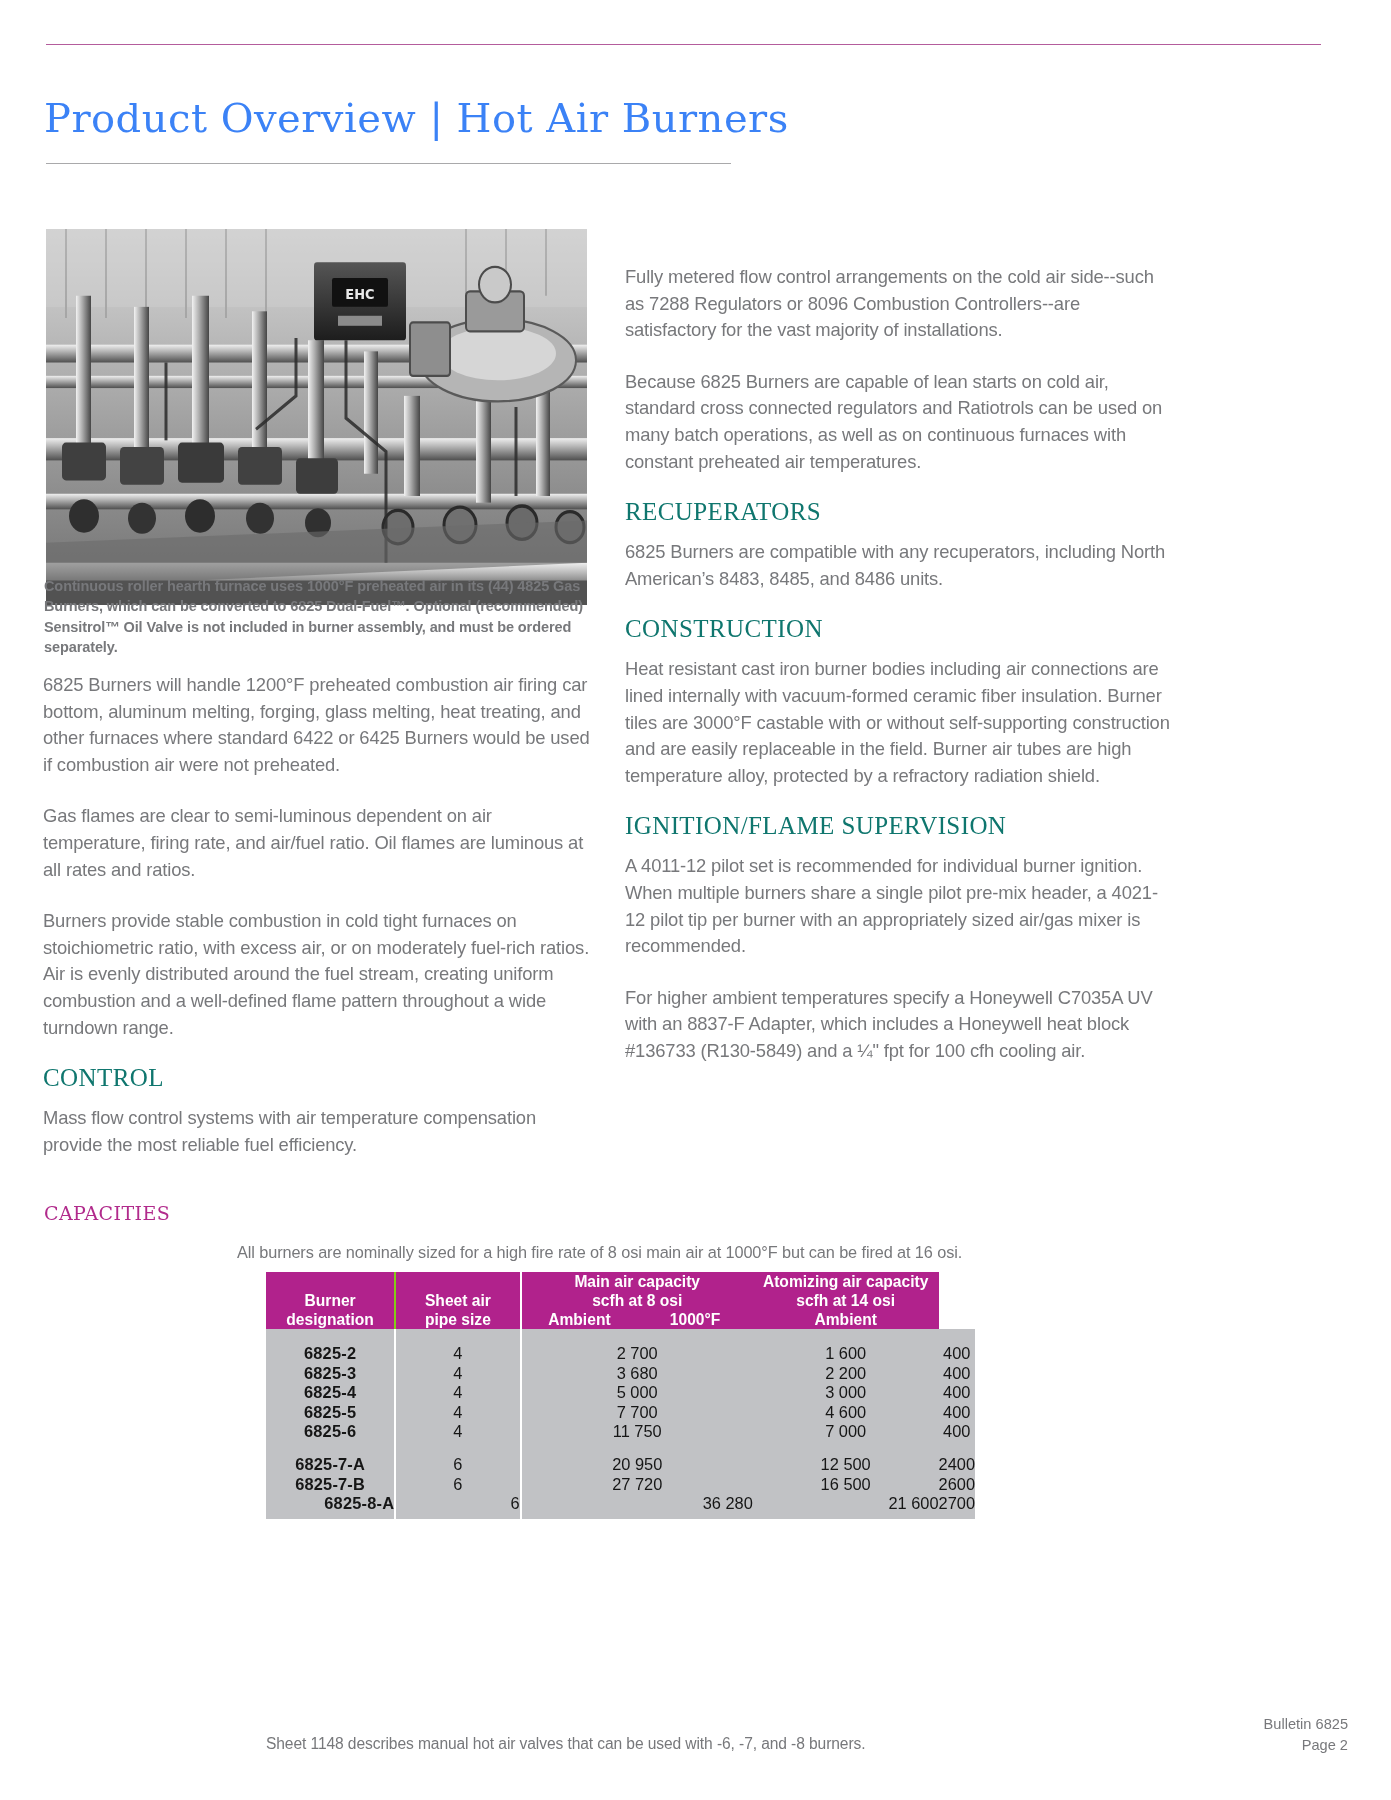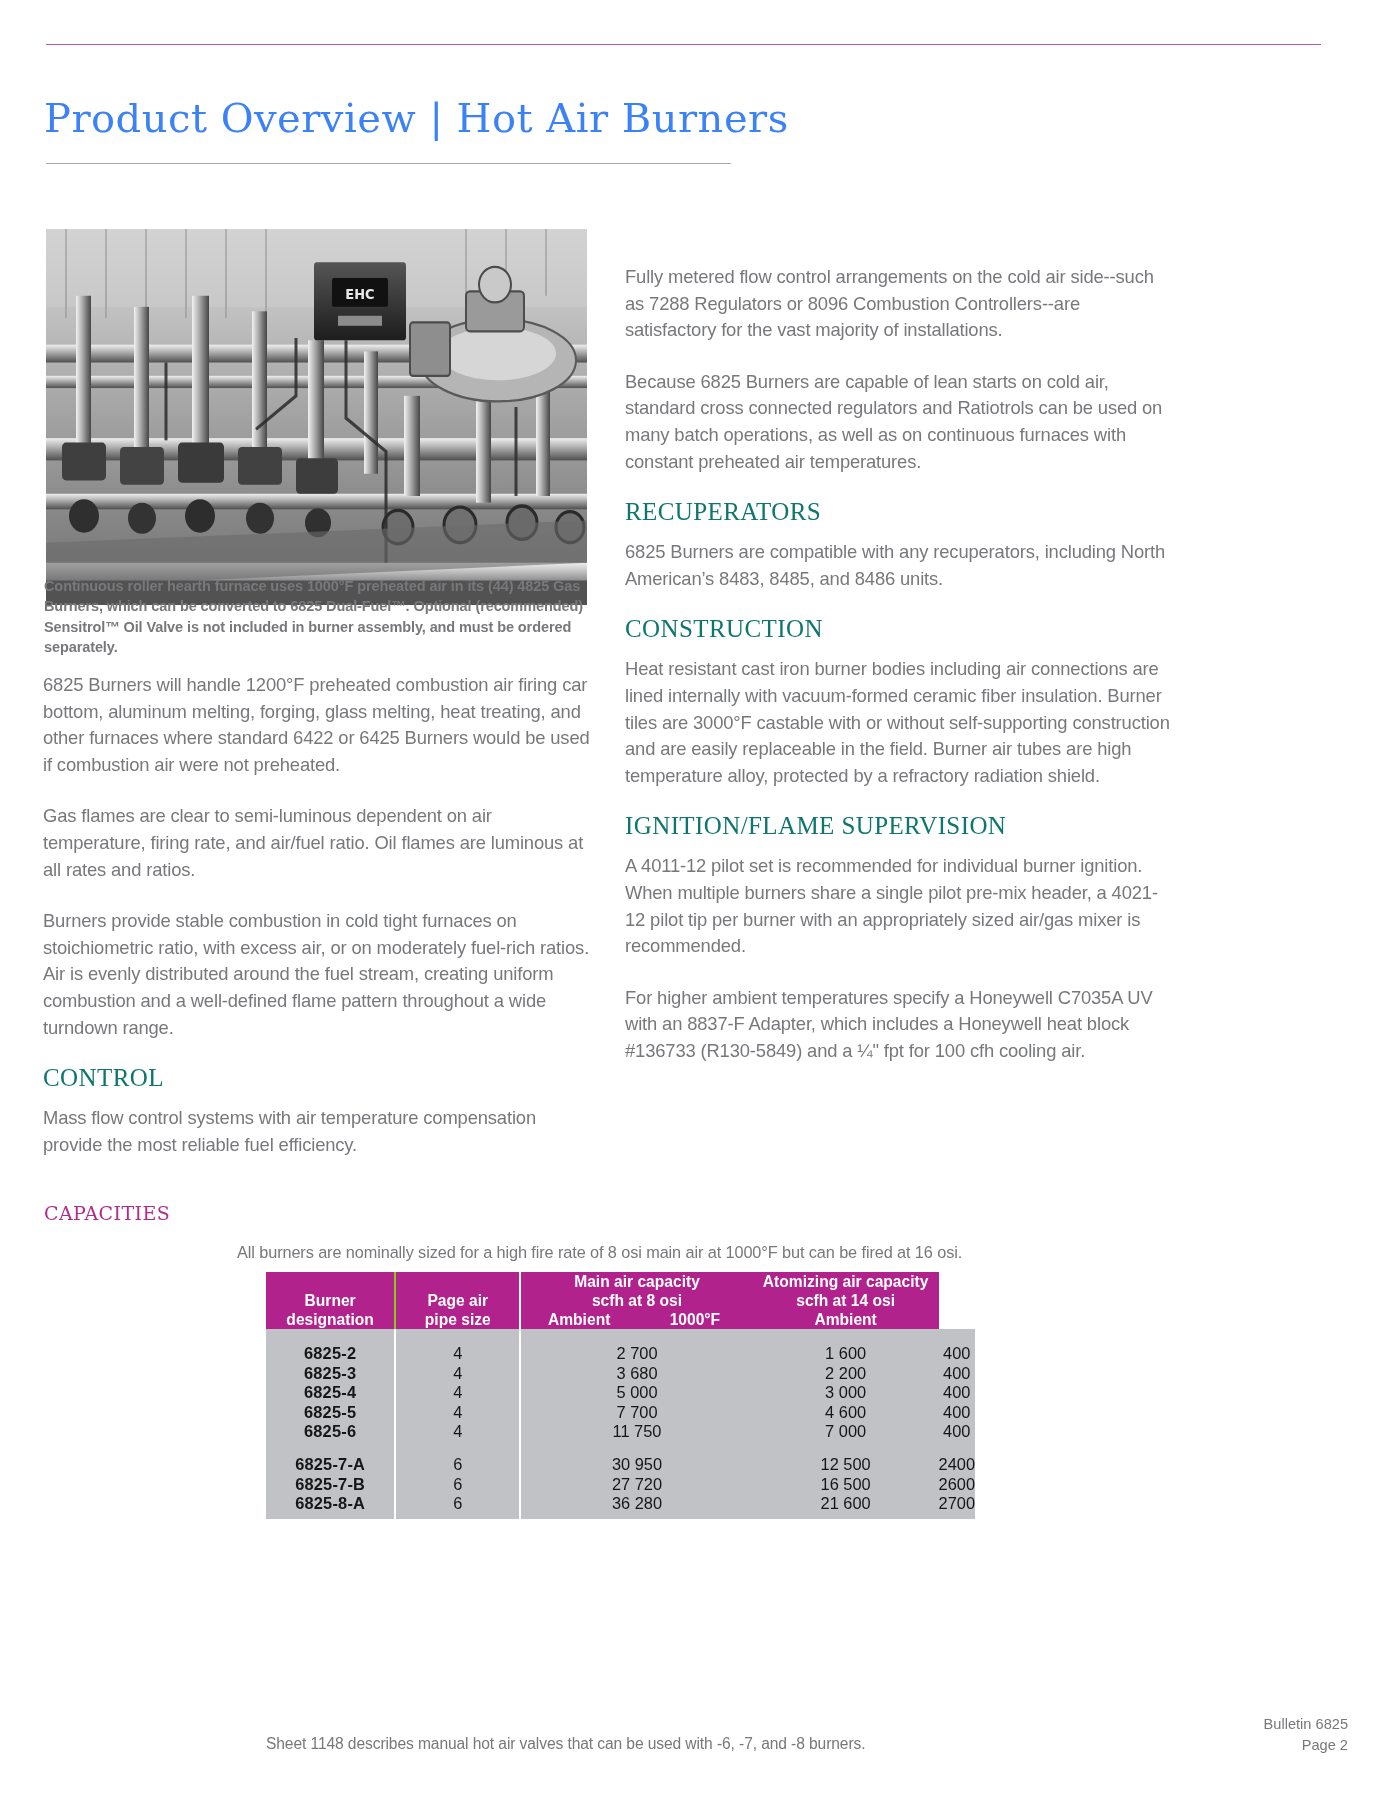--- a/index.html
+++ b/index.html
@@ -158,21 +158,21 @@
   }
   .cap-table tbody td.c-pipe {
     text-align: center;
     border-right: 2px solid #ffffff;
   }
   .cap-table tbody td.c-amb,
   .cap-table tbody td.c-1000 { text-align: center; }
   .cap-table tbody td.c-atom { text-align: center; }
   .cap-table tbody tr.spacer td { height: 13px; }
   .cap-table tbody tr.firstrow td { padding-top: 15px; }
-  .cap-table tbody tr.lastrow td { padding-bottom: 5px; }
+  .cap-table tbody tr.lastrow td { padding-bottom: 5px; text-align: right; }
 
   .sheet-note {
     position: absolute;
     left: 266px; top: 1735px;
     font-family: "Liberation Sans", sans-serif;
     font-size: 15.6px;
     color: #77787b;
     letter-spacing: -0.1px;
   }
 
@@ -322,21 +322,21 @@
   <div class="cap-note">All burners are nominally sized for a high fire rate of 8 osi main air at 1000°F but can be fired at 16 osi.</div>
 
   <table class="cap-table">
     <thead>
       <tr>
         <th class="hdr-burner" rowspan="2">
           <span>Burner</span><br>
           <span>designation</span>
         </th>
         <th class="hdr-pipe" rowspan="2">
-          <span>Page air</span><br>
+          <span>Sheet air</span><br>
           <span>pipe size</span>
         </th>
         <th class="hdr-main th-group">
           <span class="grp-line">Main air capacity</span>
           <span class="grp-line">scfh at 8 osi</span>
           <span class="sub2">
             <span>Ambient</span>
             <span>1000°F</span>
           </span>
         </th>
@@ -386,21 +386,21 @@
       <tr class="spacer">
         <td class="c-burner"></td>
         <td class="c-pipe"></td>
         <td></td>
         <td></td>
         <td></td>
       </tr>
       <tr>
         <td class="c-burner">6825-7-A</td>
         <td class="c-pipe">6</td>
-        <td class="c-amb">30 950</td>
+        <td class="c-amb">20 950</td>
         <td class="c-1000">12 500</td>
         <td class="c-atom">2400</td>
       </tr>
       <tr>
         <td class="c-burner">6825-7-B</td>
         <td class="c-pipe">6</td>
         <td class="c-amb">27 720</td>
         <td class="c-1000">16 500</td>
         <td class="c-atom">2600</td>
       </tr>

